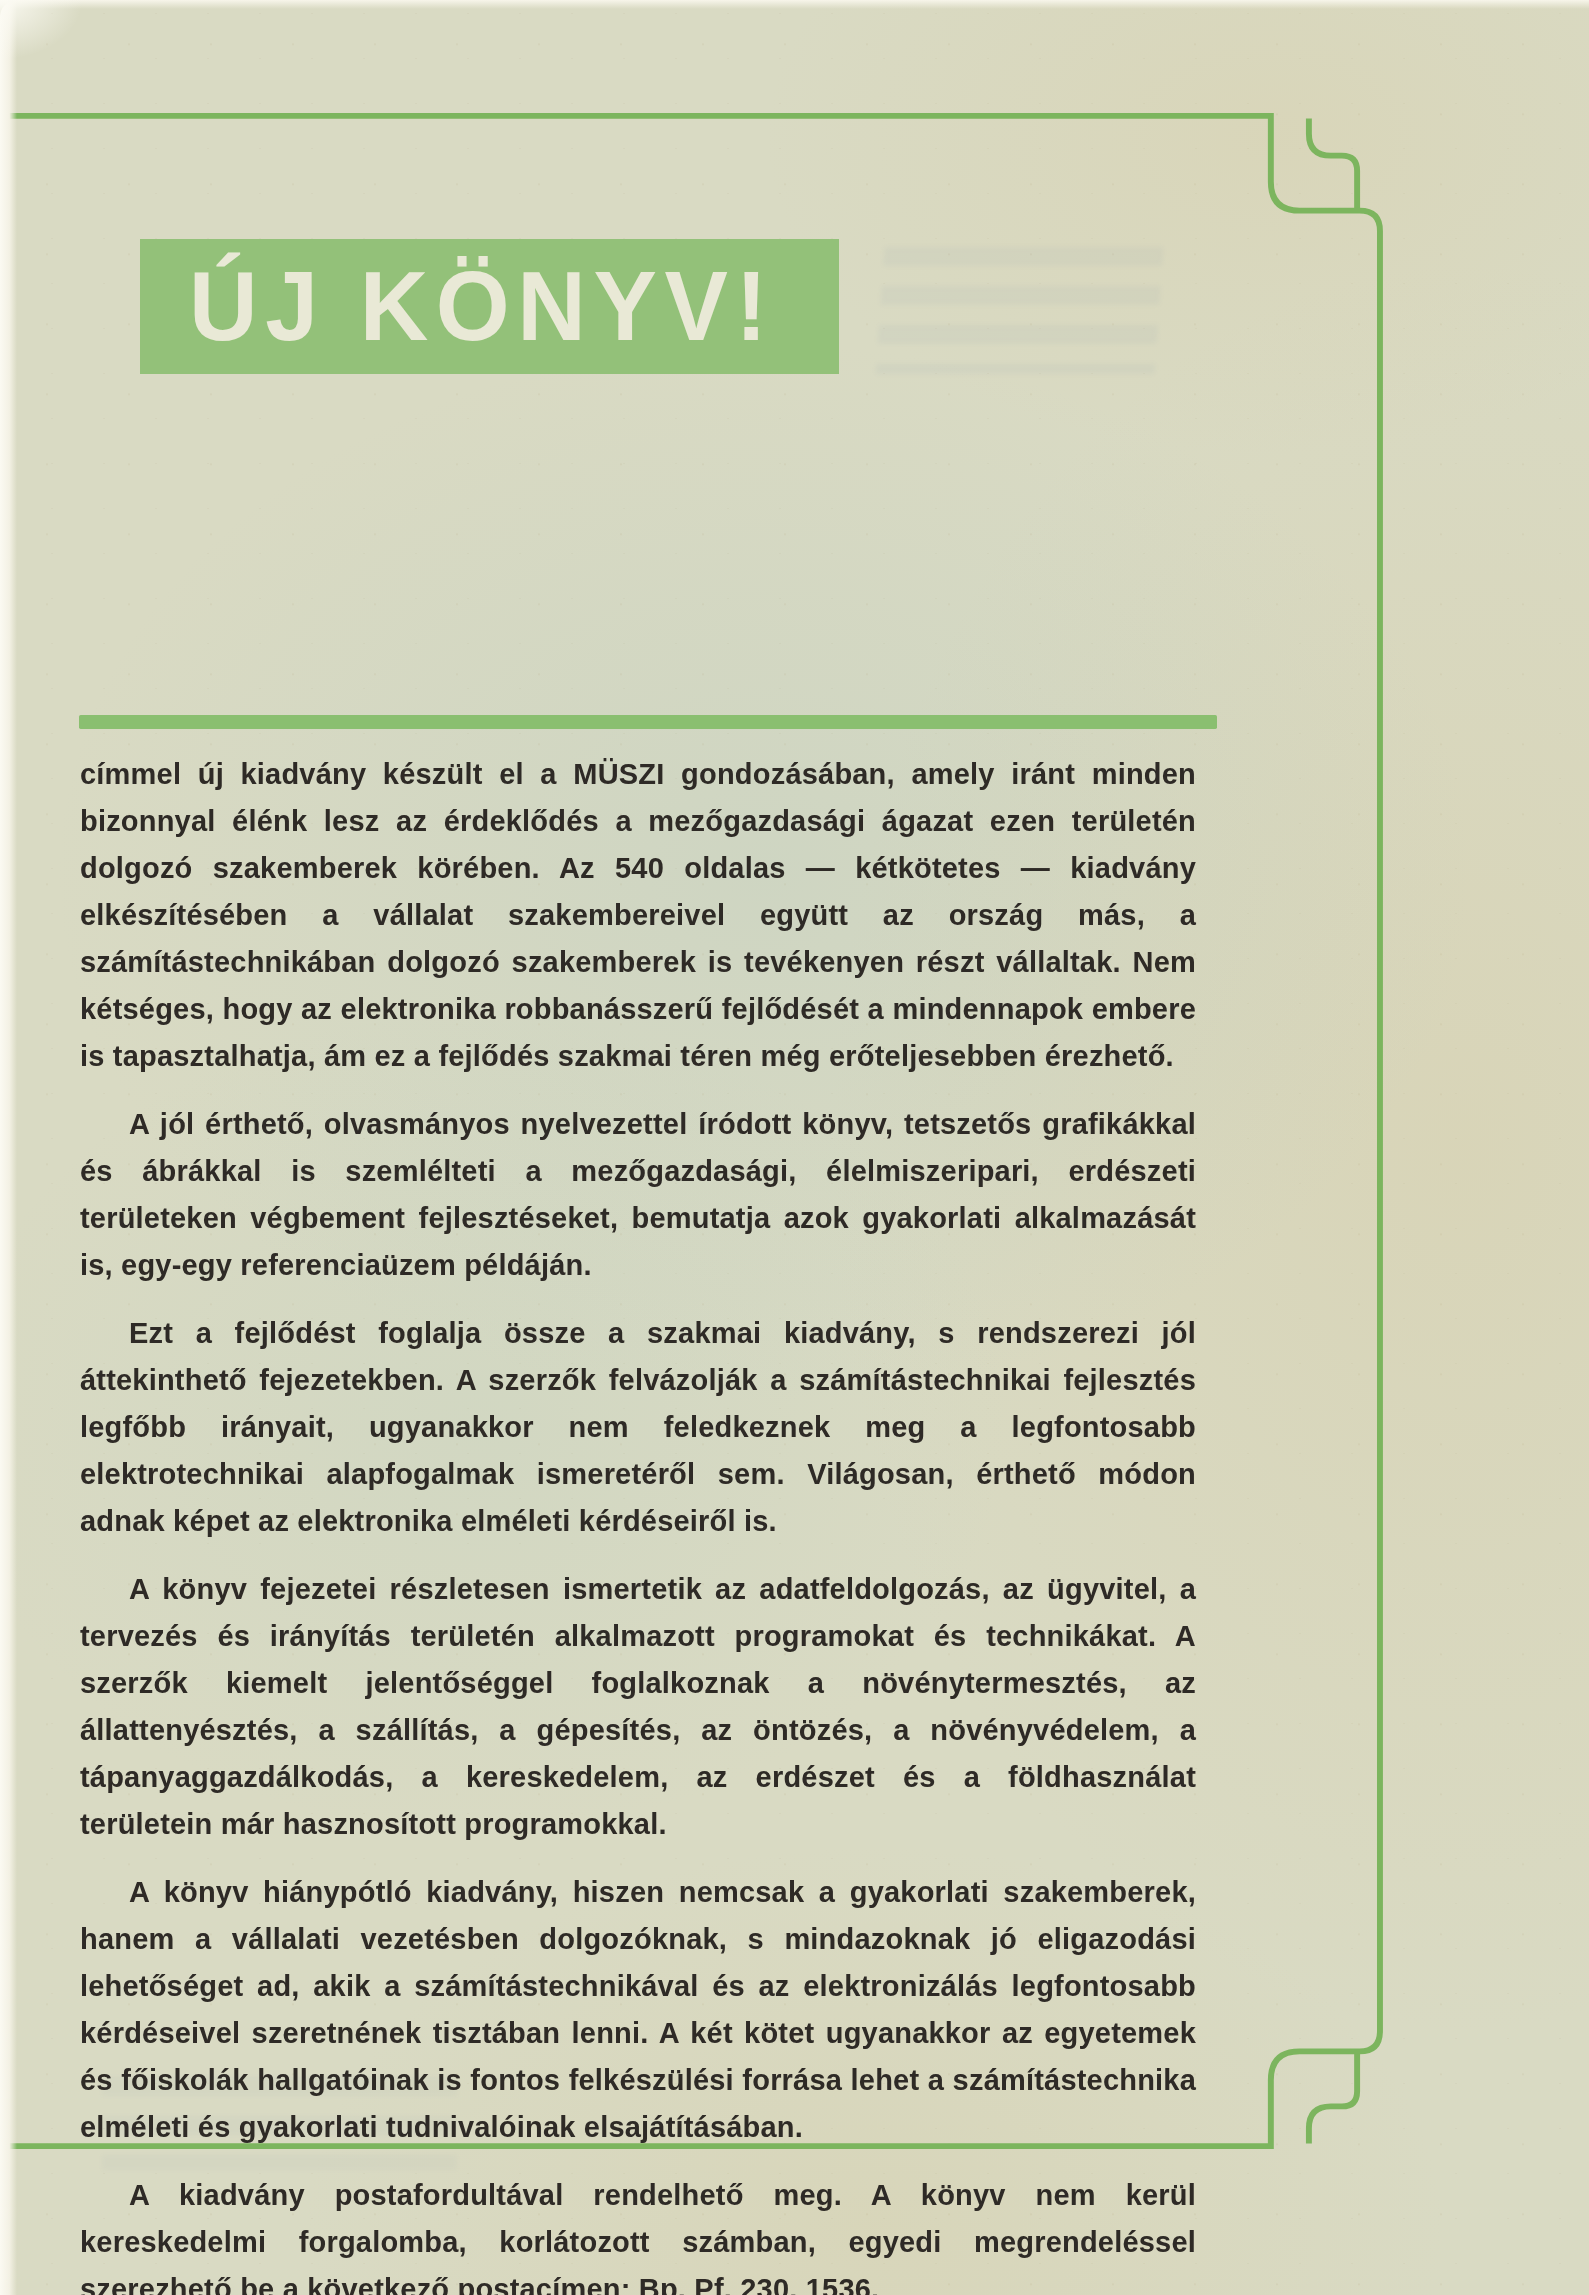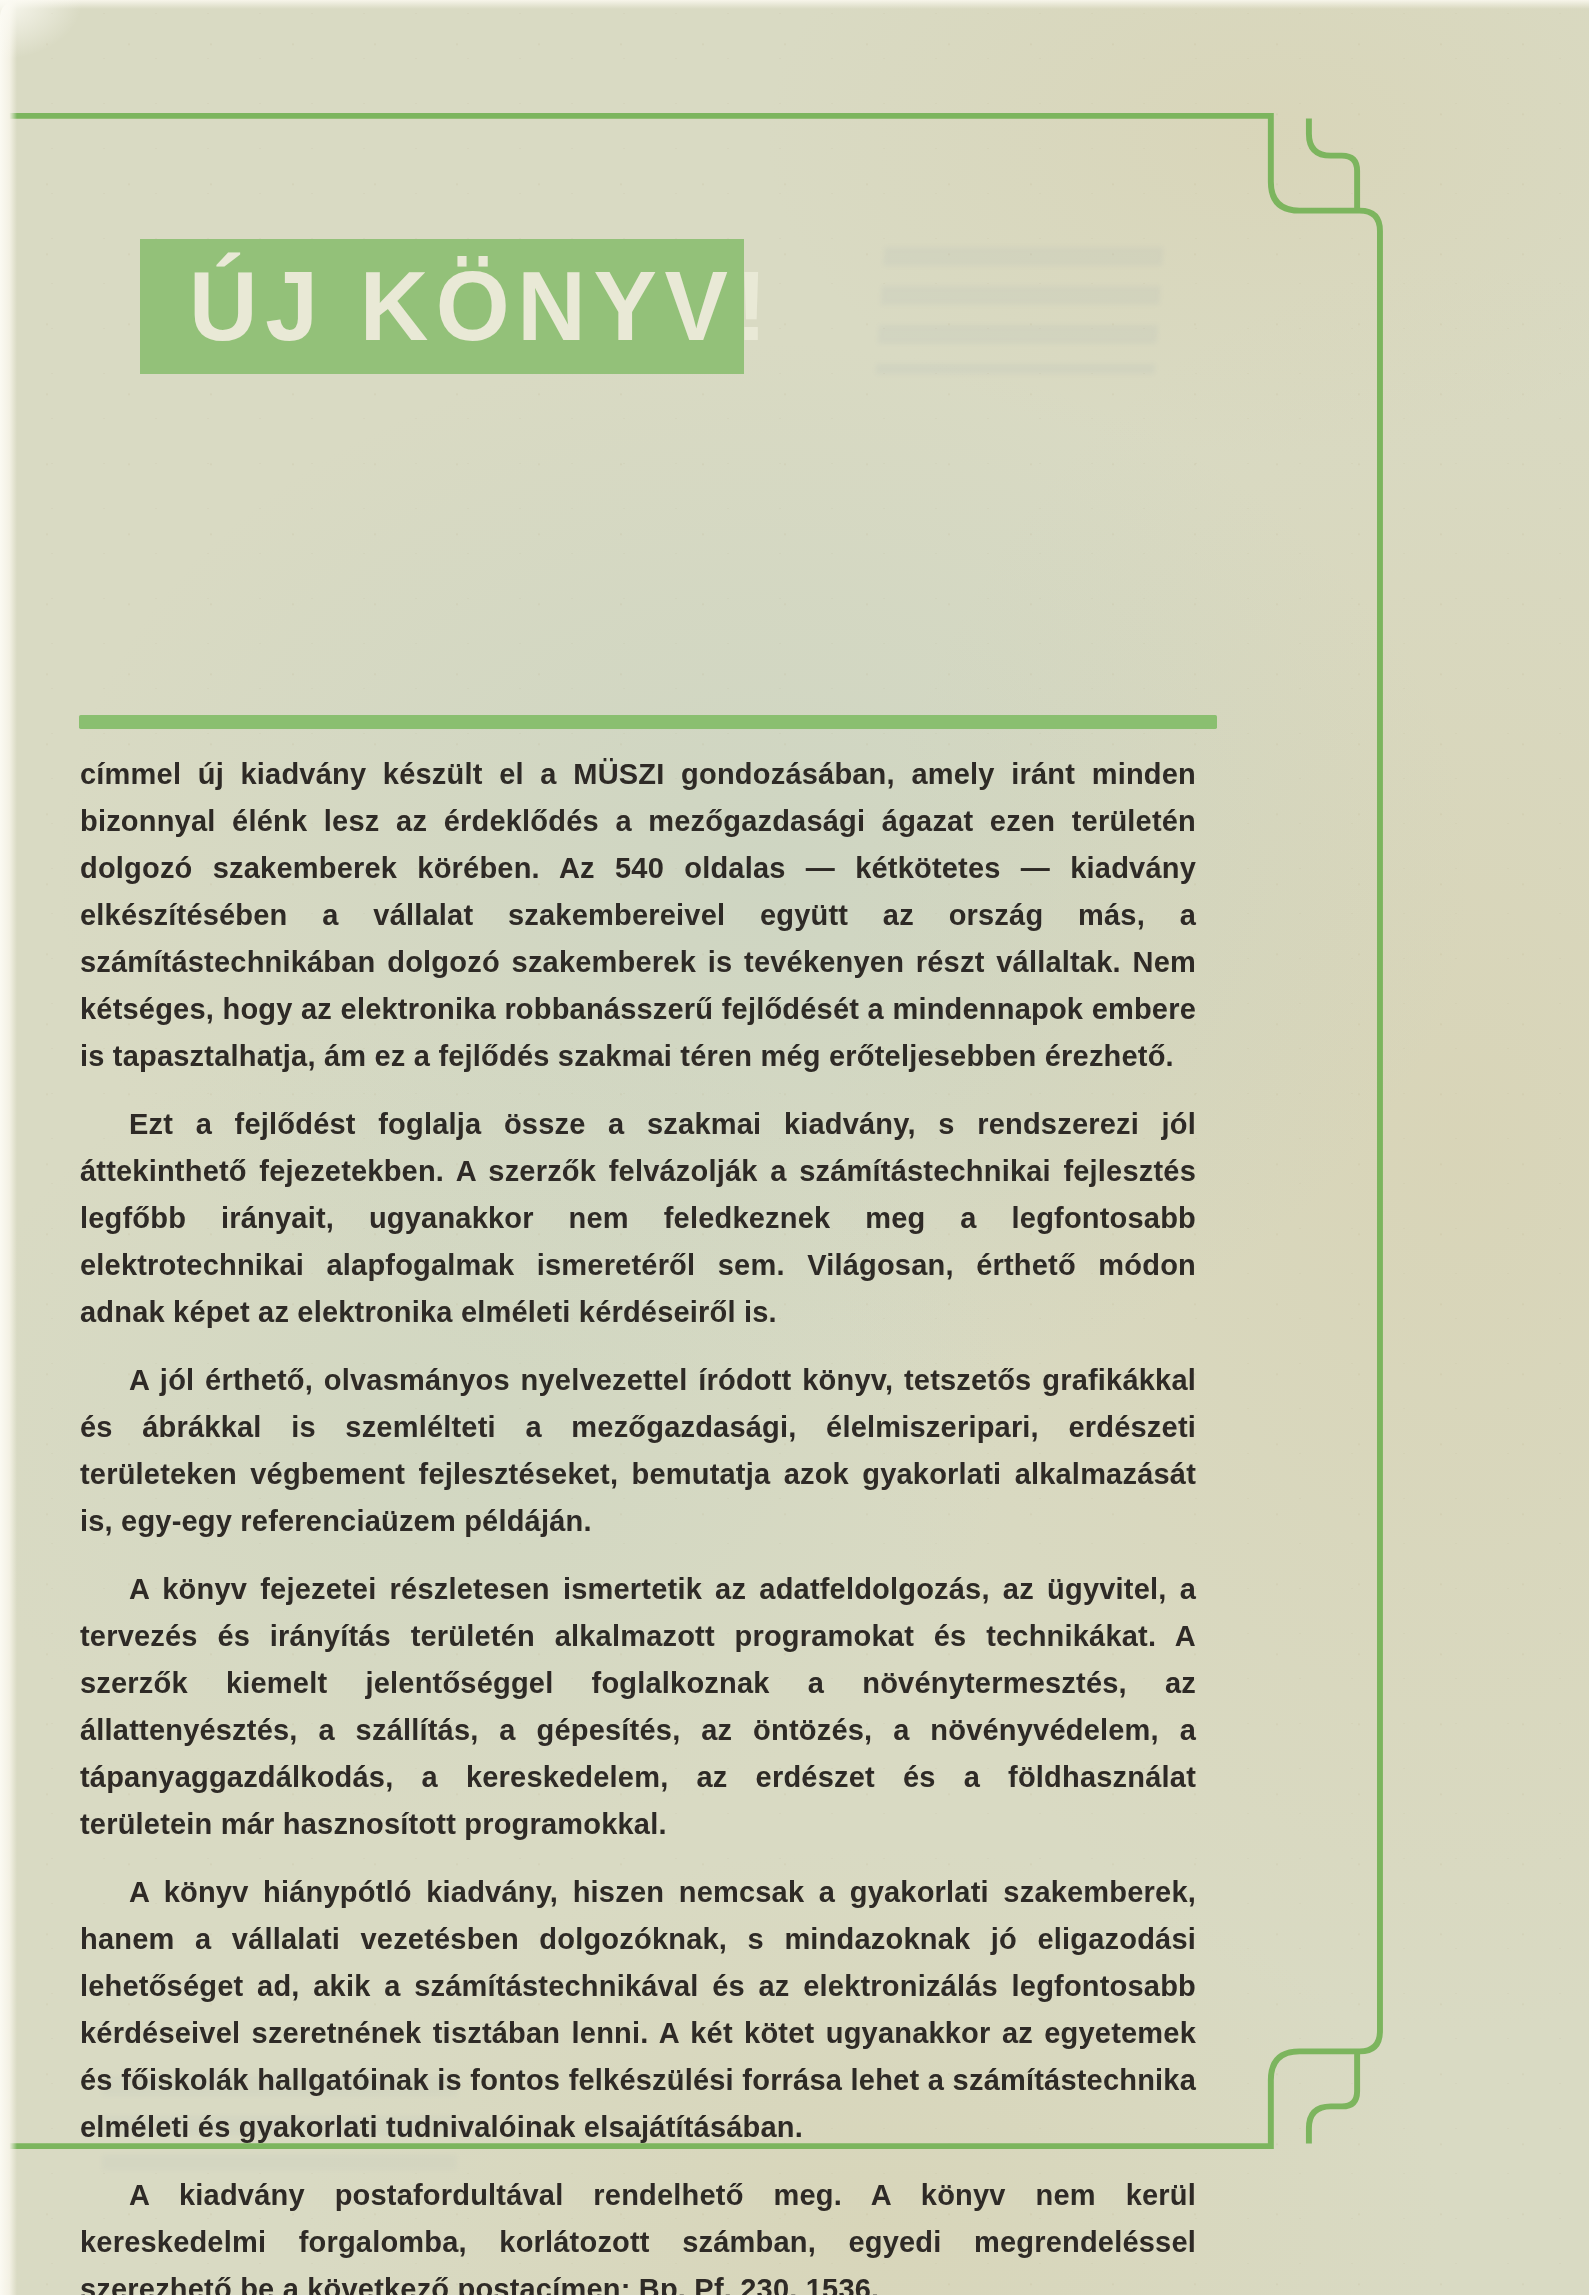--- a/index.html
+++ b/index.html
@@ -41,21 +41,21 @@
     background:linear-gradient(180deg,#f7f5ea 0%,rgba(247,245,234,0) 100%);
   }
   .edge-curl{
     position:absolute;left:0;top:0;width:127px;height:93px;
     background:radial-gradient(118px 85px at 0% 0%, rgba(252,251,244,.95), rgba(252,251,244,0) 70%);
   }
   
   svg.frame{position:absolute;inset:0;}
   
   .banner{
-    position:absolute;left:140px;top:239px;width:604px;height:135px;
+    position:absolute;left:140px;top:239px;width:699px;height:135px;
     display:flex;align-items:center;
     padding-left:49px;box-sizing:border-box;
   }
   .banner-label{
     font-weight:bold;font-size:95px;letter-spacing:7.6px;
     color:#e9e9d6;
     transform:scaleY(1.04);transform-origin:left center;
     white-space:nowrap;
   }
   
@@ -110,22 +110,22 @@
 
   <div class="banner" style="background:#93c179;">
     <span class="banner-label">ÚJ KÖNYV!</span>
   </div>
 
 
   <div class="title-rule" style="background:#8abf70;"></div>
 
   <article class="body-text">
     <p class="no-indent">címmel új kiadvány készült el a MÜSZI gondozásában, amely iránt minden bizonnyal élénk lesz az érdeklődés a mezőgazdasági ágazat ezen területén dolgozó szakemberek körében. Az 540 oldalas — kétkötetes — kiadvány elkészítésében a vállalat szakembereivel együtt az ország más, a számítástechnikában dolgozó szakemberek is tevékenyen részt vállaltak. Nem kétséges, hogy az elektronika robbanásszerű fejlődését a mindennapok embere is tapasztalhatja, ám ez a fejlődés szakmai téren még erőteljesebben érezhető.</p>
+    <p>A jól érthető, olvasmányos nyelvezettel íródott könyv, tetszetős grafikákkal és ábrákkal is szemlélteti a mezőgazdasági, élelmiszeripari, erdészeti területeken végbement fejlesztéseket, bemutatja azok gyakorlati alkalmazását is, egy-egy referenciaüzem példáján.</p>
     <p>Ezt a fejlődést foglalja össze a szakmai kiadvány, s rendszerezi jól áttekinthető fejezetekben. A szerzők felvázolják a számítástechnikai fejlesztés legfőbb irányait, ugyanakkor nem feledkeznek meg a legfontosabb elektrotechnikai alapfogalmak ismeretéről sem. Világosan, érthető módon adnak képet az elektronika elméleti kérdéseiről is.</p>
-    <p>A jól érthető, olvasmányos nyelvezettel íródott könyv, tetszetős grafikákkal és ábrákkal is szemlélteti a mezőgazdasági, élelmiszeripari, erdészeti területeken végbement fejlesztéseket, bemutatja azok gyakorlati alkalmazását is, egy-egy referenciaüzem példáján.</p>
     <p>A könyv fejezetei részletesen ismertetik az adatfeldolgozás, az ügyvitel, a tervezés és irányítás területén alkalmazott programokat és technikákat. A szerzők kiemelt jelentőséggel foglalkoznak a növénytermesztés, az állattenyésztés, a szállítás, a gépesítés, az öntözés, a növényvédelem, a tápanyaggazdálkodás, a kereskedelem, az erdészet és a földhasználat területein már hasznosított programokkal.</p>
     <p>A könyv hiánypótló kiadvány, hiszen nemcsak a gyakorlati szakemberek, hanem a vállalati vezetésben dolgozóknak, s mindazoknak jó eligazodási lehetőséget ad, akik a számítástechnikával és az elektronizálás legfontosabb kérdéseivel szeretnének tisztában lenni. A két kötet ugyanakkor az egyetemek és főiskolák hallgatóinak is fontos felkészülési forrása lehet a számítástechnika elméleti és gyakorlati tudnivalóinak elsajátításában.</p>
     <p>A kiadvány postafordultával rendelhető meg. A könyv nem kerül kereskedelmi forgalomba, korlátozott számban, egyedi megrendeléssel szerezhető be a következő postacímen: Bp. Pf. 230. 1536.</p>
   </article>
 
   <div class="edge-top"></div>
   <div class="edge-left"></div>
   <div class="edge-curl"></div>
 
 </div>

